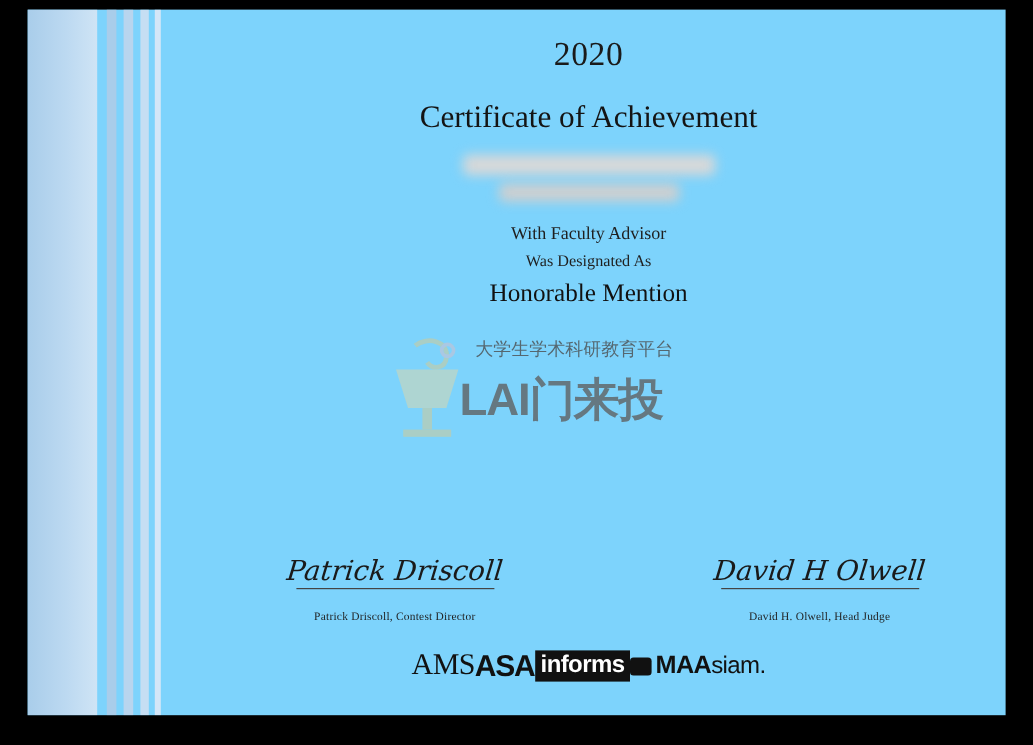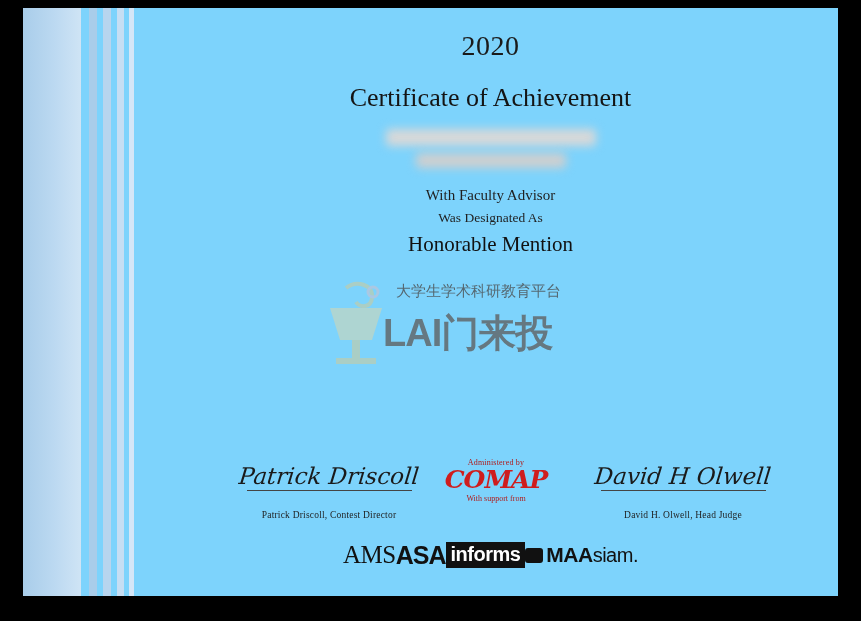--- a/index.html
+++ b/index.html
@@ -338,25 +338,20 @@
           <div class="sig-rule"></div>
           <div class="sig-name">Patrick Driscoll, Contest Director</div>
         </div>
         <div class="sig-block sig-right">
           <div class="sig-script">David H Olwell</div>
           <div class="sig-rule"></div>
           <div class="sig-name">David H. Olwell, Head Judge</div>
         </div>
       </div>
 
-      <div id="comap-block">
-        <div class="comap-admin">Administered by</div>
-        <div class="comap-logo">COMAP</div>
-        <div class="comap-support">With support from</div>
-      </div>
 
       <div id="sponsors">
         <div class="logo logo-ams">AMS</div>
         <div class="logo logo-asa">ASA</div>
         <div class="logo logo-informs">informs</div>
         <div class="logo logo-maa">
           <span class="maa-mark"></span>
           <span>MAA</span>
         </div>
         <div class="logo logo-siam">siam.</div>

